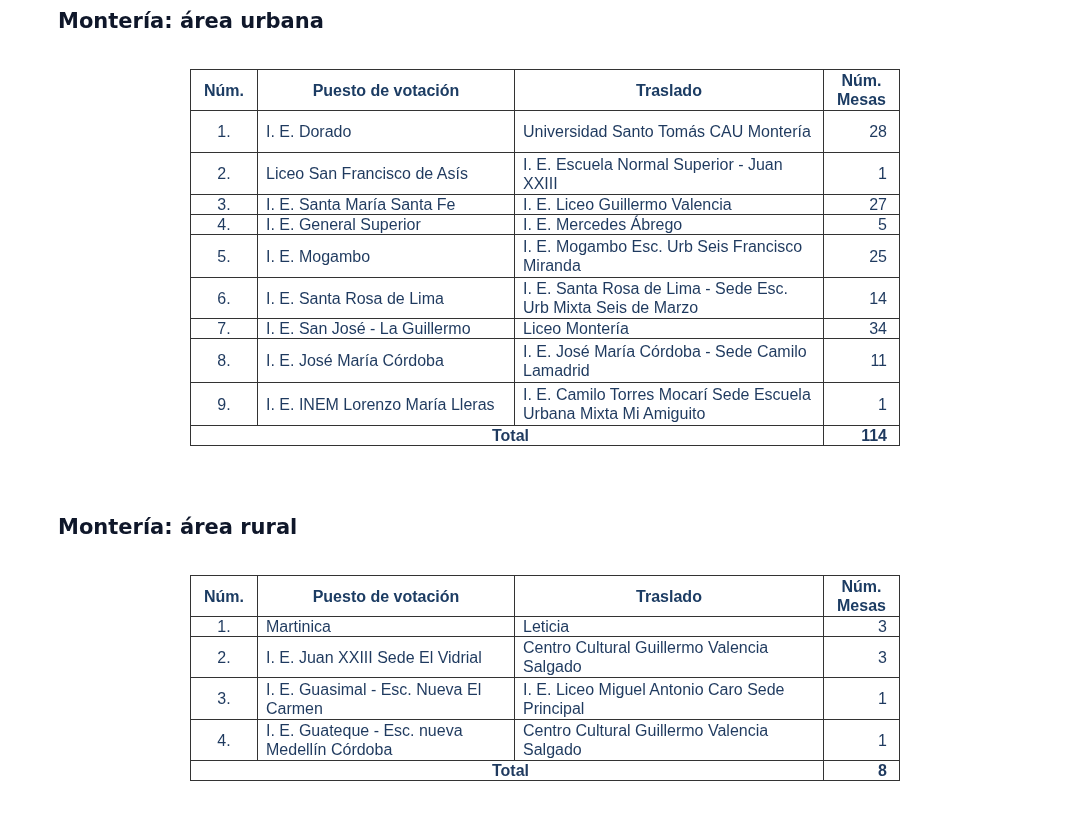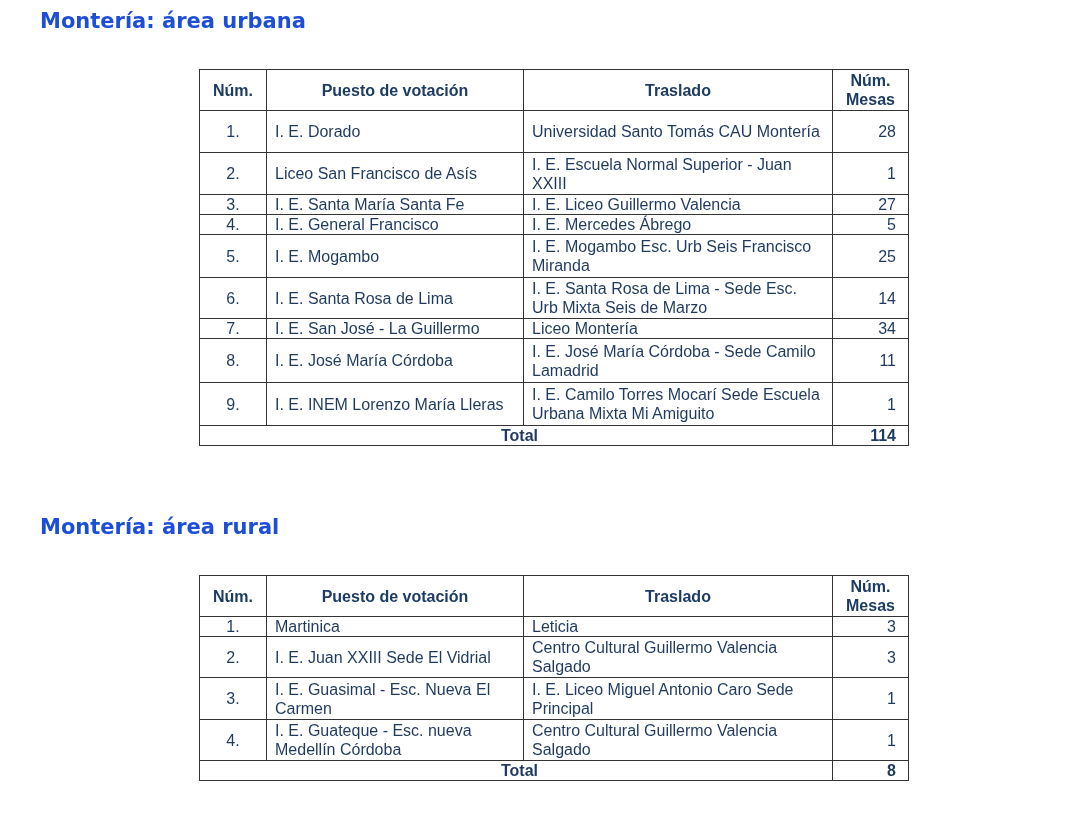--- a/index.html
+++ b/index.html
@@ -1,25 +1,25 @@
 <!DOCTYPE html>
 <html><head>
 <meta charset="utf-8">
 <style>
   html, body { margin: 0; padding: 0; background: #ffffff; }
   body { width: 1070px; height: 818px; position: relative; overflow: hidden; font-family: "Liberation Sans", sans-serif; }
   .section-title {
-    position: absolute; left: 40px; margin: 0;
+    position: absolute; left: 58px; margin: 0;
     font-family: "DejaVu Sans", sans-serif; font-weight: bold; font-size: 21px;
-    color: #1d4ed8; letter-spacing: 0px;
+    color: #0f172a; letter-spacing: 0px;
   }
   #title-urban { top: 9px; }
   #title-rural { top: 515px; text-align: center; }
   table.vt {
-    position: absolute; left: 199px; width: 709px;
+    position: absolute; left: 190px; width: 709px;
     border-collapse: collapse; table-layout: fixed;
     color: #1f3a5f; font-size: 16px; line-height: 19px; border-radius: 6px;
   }
   #table-urban { top: 69px; }
   #table-rural { top: 575px; }
   table.vt col.c1 { width: 67px; }
   table.vt col.c2 { width: 257px; }
   table.vt col.c3 { width: 309px; }
   table.vt col.c4 { width: 76px; }
   table.vt th, table.vt td {
@@ -70,21 +70,21 @@
       <td class="mesas">1</td>
     </tr>
     <tr style="height:20px">
       <td class="num">3.</td>
       <td class="txt">I. E. Santa María Santa Fe</td>
       <td class="txt">I. E. Liceo Guillermo Valencia</td>
       <td class="mesas">27</td>
     </tr>
     <tr style="height:20px">
       <td class="num">4.</td>
-      <td class="txt">I. E. General Francisco</td>
+      <td class="txt">I. E. General Superior</td>
       <td class="txt">I. E. Mercedes Ábrego</td>
       <td class="mesas">5</td>
     </tr>
     <tr style="height:43px">
       <td class="num">5.</td>
       <td class="txt">I. E. Mogambo</td>
       <td class="txt">I. E. Mogambo Esc. Urb Seis Francisco Miranda</td>
       <td class="mesas">25</td>
     </tr>
     <tr style="height:41px">

